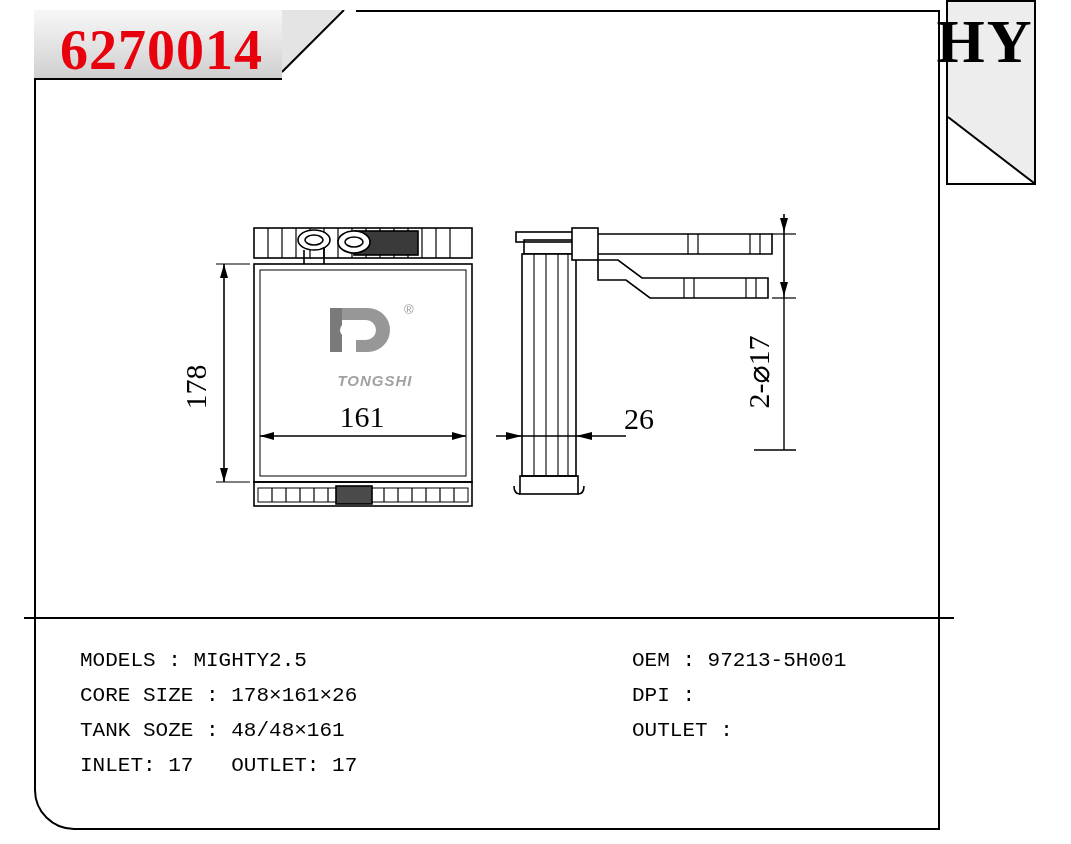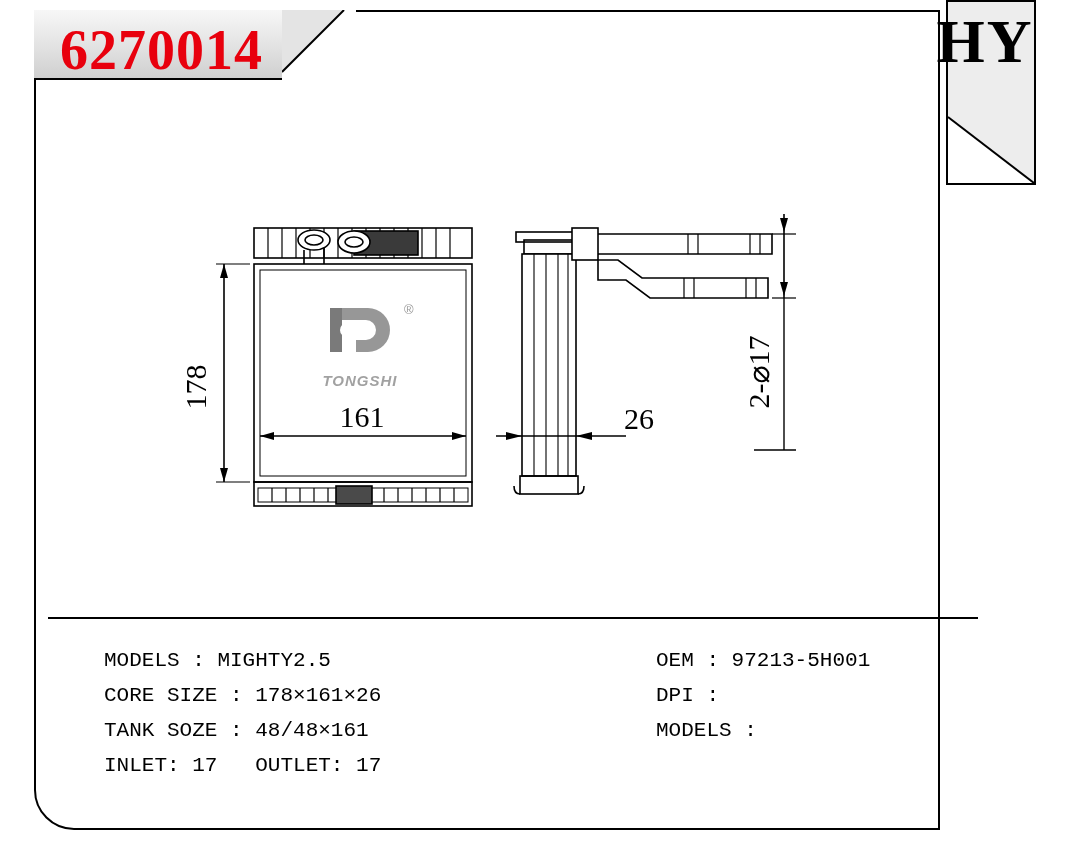--- a/index.html
+++ b/index.html
@@ -50,35 +50,35 @@
     font-size:62px; font-weight:bold; letter-spacing:2px;
     color:#000;
   }
 
   
   #drawing{
     position:absolute; left:36px; top:82px; width:902px; height:535px;
   }
   
   #infopanel{
-    position:absolute; left:48px; top:617px; width:930px; height:211px;
+    position:absolute; left:24px; top:617px; width:930px; height:211px;
     border-top:2px solid #000; box-sizing:border-box;
   }
   .info-col{position:absolute; top:24px;}
   #col-left{left:56px;}
   #col-right{left:608px;}
   .info-line{
     font-family:"Liberation Mono", monospace;
     font-size:21px; line-height:35px; white-space:pre; letter-spacing:0px;
   }
 
   
   #logo{position:absolute; left:300px; top:300px; width:120px;height:95px;opacity:.92;}
   #logo .word{
-    position:absolute;left:0;top:72px;width:120px;text-align:center;
+    position:absolute;left:15px;top:72px;width:120px;text-align:center;
     font-family:"Liberation Sans", sans-serif;
     font-weight:bold;font-style:italic;font-size:15px;color:#9a9a9a;letter-spacing:1px;
   }
   .dim-text{
     font-family:"Liberation Serif", serif; font-size:30px;
   }
 </style>
 </head>
 <body>
 
@@ -242,15 +242,15 @@
 <div id="infopanel">
   <div class="info-col" id="col-left">
     <div class="info-line">MODELS : MIGHTY2.5</div>
     <div class="info-line">CORE SIZE : 178×161×26</div>
     <div class="info-line">TANK SOZE : 48/48×161</div>
     <div class="info-line">INLET: 17   OUTLET: 17</div>
   </div>
   <div class="info-col" id="col-right">
     <div class="info-line">OEM : 97213-5H001</div>
     <div class="info-line">DPI :</div>
-    <div class="info-line">MODELS :</div>
+    <div class="info-line">OUTLET :</div>
   </div>
 </div>
 
 </body></html>

